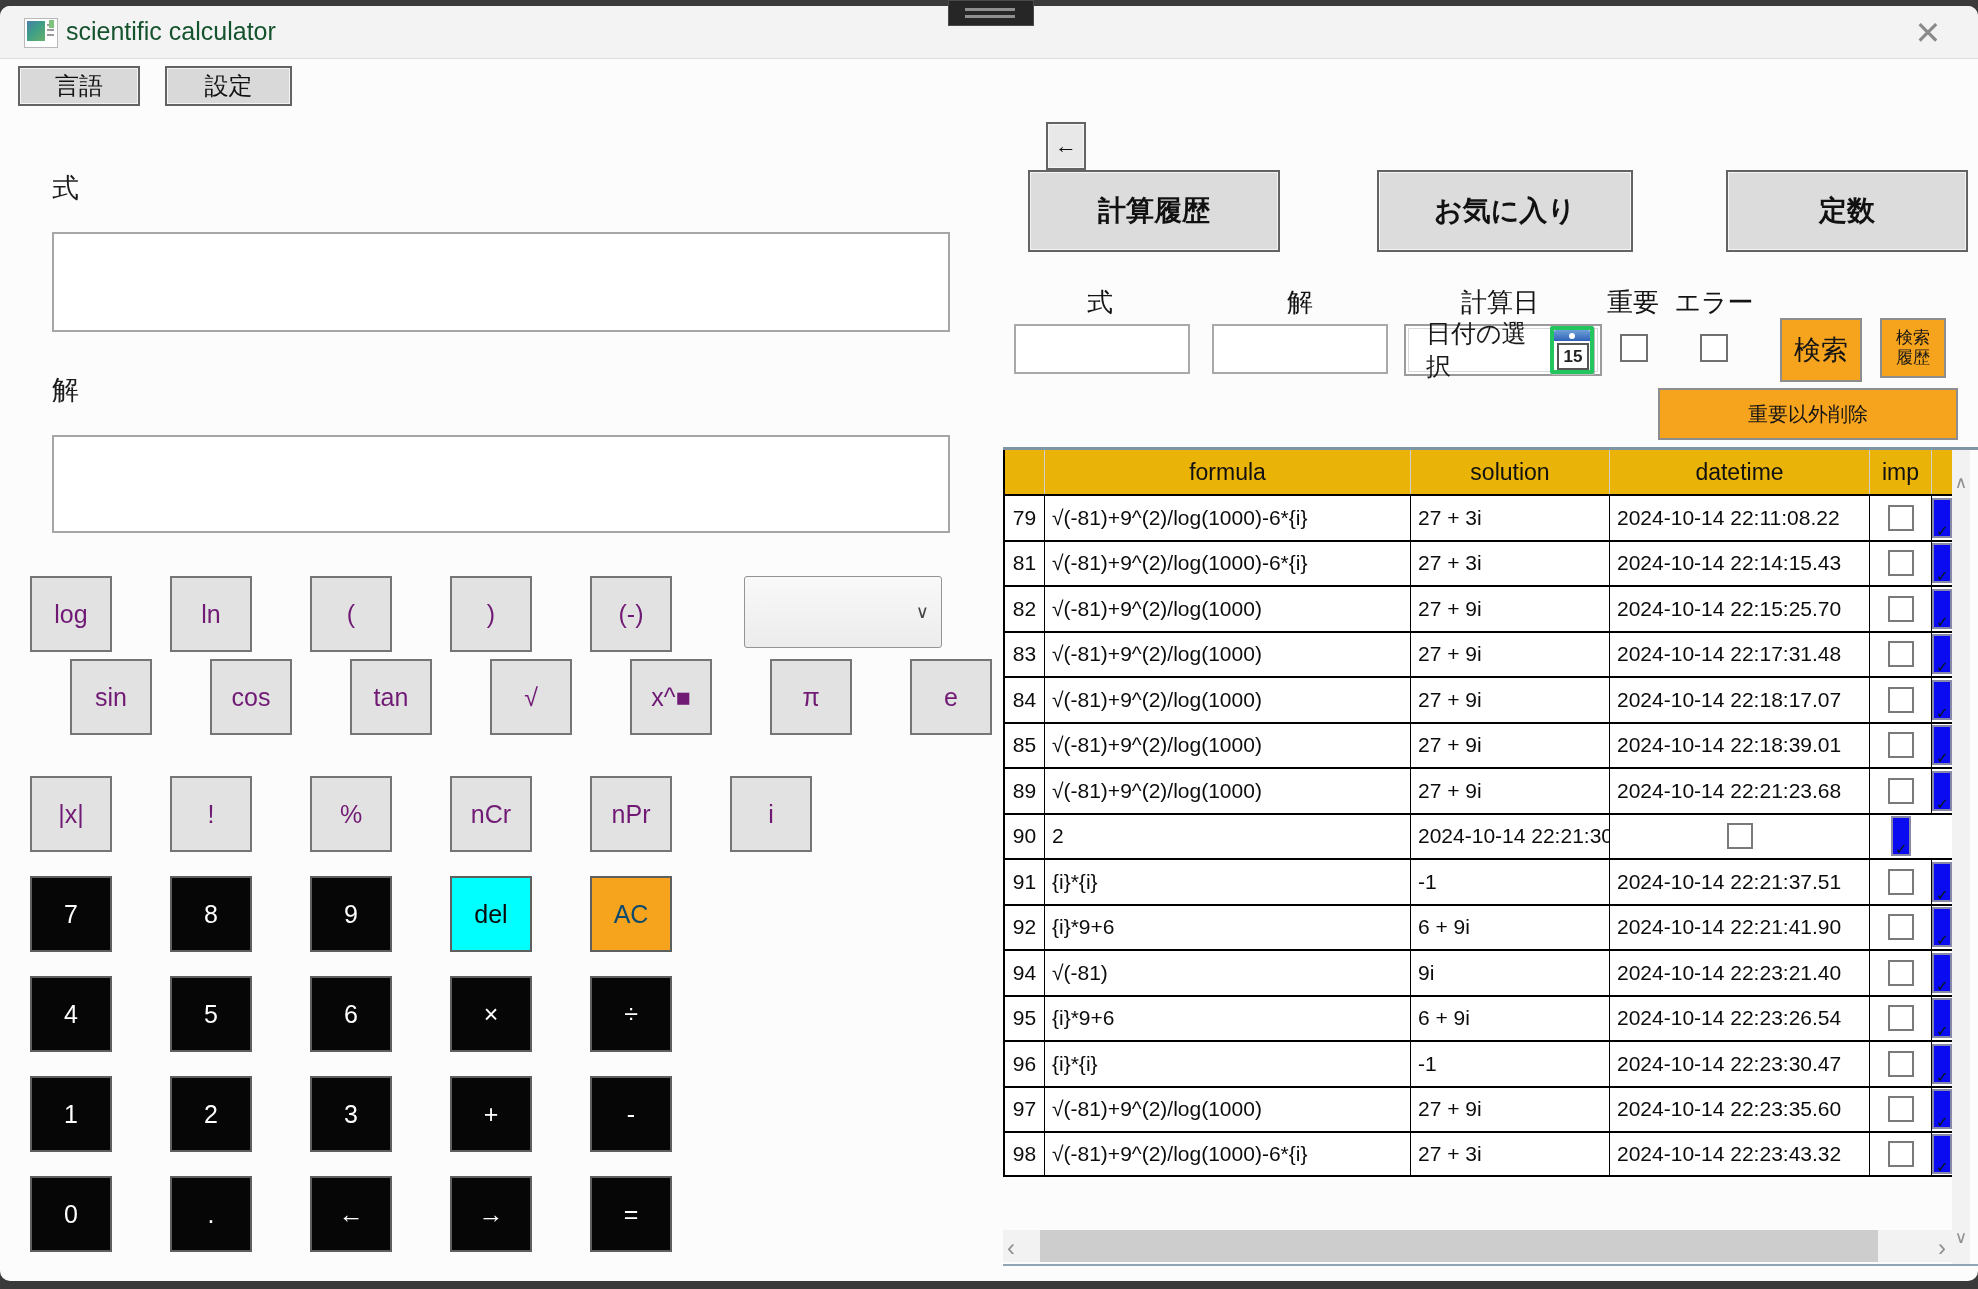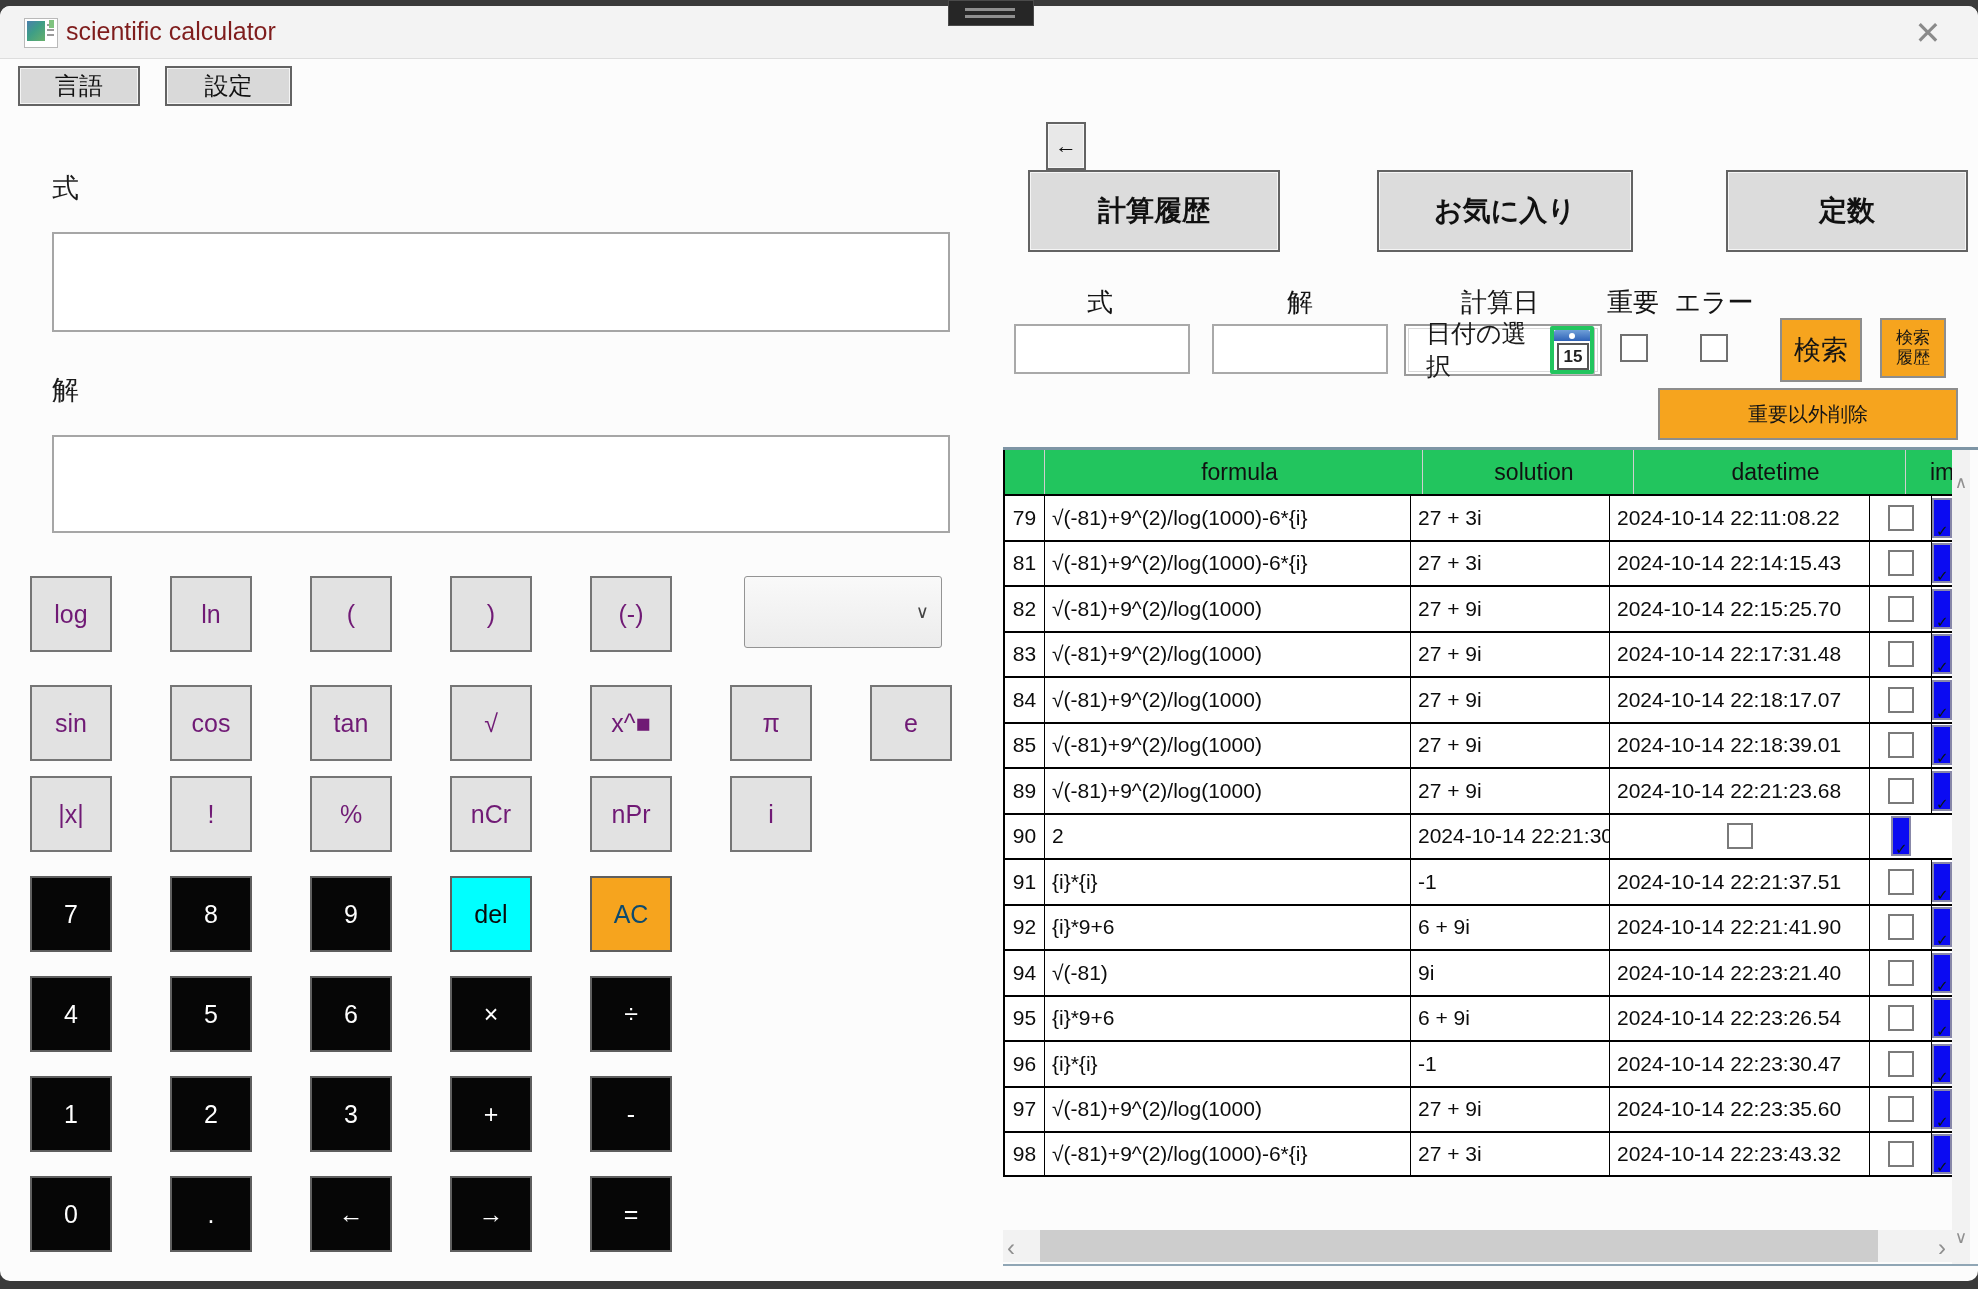--- a/index.html
+++ b/index.html
@@ -12,21 +12,21 @@
   .handle .bar.b1{top:7px;} .handle .bar.b2{top:14px;}
   
   .bottombar{position:absolute;left:0;bottom:0;width:1978px;height:8px;background:#3a3a3a;z-index:40;}
   
   .titlebar{position:absolute;left:0;top:0;width:100%;height:52px;background:#f3f3f3;border-bottom:1px solid #ddd;}
   .appicon{position:absolute;left:24px;top:12px;width:32px;height:28px;background:#fff;border:1px solid #b9b9b9;}
   .appicon .pane{position:absolute;left:2px;top:2px;width:18px;height:20px;background:linear-gradient(135deg,#4a7fae 0%,#3e9e86 45%,#67b06b 100%);}
   .appicon .l1,.appicon .l2,.appicon .l3{position:absolute;left:22px;width:7px;height:2px;background:#9a9a9a;}
   .appicon .l1{top:5px;} .appicon .l2{top:10px;} .appicon .l3{top:15px;}
   .appicon .dot{position:absolute;left:24px;top:1px;width:5px;height:8px;background:#7fc37f;}
-  .title-text{position:absolute;left:66px;top:11px;font-size:25px;color:#7f1d1d;}
+  .title-text{position:absolute;left:66px;top:11px;font-size:25px;color:#14532d;}
   .close-x{position:absolute;right:28px;top:8px;width:44px;height:38px;color:#8a8a8a;font-size:32px;line-height:38px;text-align:center;cursor:default;}
   
   .gbtn{position:absolute;background:#d9d9d9;border:2px solid #636363;box-shadow:inset 0 0 0 1px #f5f5f5;display:flex;align-items:center;justify-content:center;color:#111;}
   
   .lbl{position:absolute;font-size:27px;color:#1c1c1c;}
   .ta{position:absolute;width:898px;background:#fff;border:2px solid #a6a6a6;resize:none;font-size:24px;font-family:"Liberation Sans",sans-serif;padding:6px;box-sizing:border-box;}
   .calcgrid{position:absolute;left:30px;top:570px;width:930px;height:700px;}
   .crow{position:absolute;left:0;display:flex;gap:58px;}
   .key{width:82px;height:76px;display:flex;align-items:center;justify-content:center;font-size:25px;box-sizing:border-box;}
   .fn{background:#e2e2e2;border:2px solid #757575;color:#701a75;}
@@ -44,21 +44,21 @@
   .datepick .dtext{font-size:25px;color:#1a1a1a;margin-left:20px;flex:1;}
   .calicon{width:36px;height:40px;margin-right:6px;background:#fdfdfd;border:4px solid #22c55e;border-radius:2px;position:relative;box-shadow:1px 1px 0 #bbb;}
   .calicon .top{position:absolute;left:0;top:0;width:100%;height:11px;background:linear-gradient(#6f9fd8,#2f63b8);border-radius:2px 2px 0 0;}
   .calicon .dot{position:absolute;left:50%;top:3px;width:6px;height:6px;margin-left:-3px;background:#fff;border-radius:50%;}
   .calicon .day{position:absolute;left:3px;top:13px;width:28px;height:23px;border:2px solid #555;font-size:17px;font-weight:700;color:#222;display:flex;align-items:center;justify-content:center;background:#fff;}
   .chk{position:absolute;width:28px;height:28px;background:#fff;border:2px solid #707070;box-sizing:border-box;}
   .obtn{position:absolute;background:#f6a41e;border:2px solid #8d8d8d;display:flex;align-items:center;justify-content:center;color:#151515;}
   
   .topline{position:absolute;left:1003px;top:441px;width:975px;height:3px;background:#7e95a5;}
   .tbl{position:absolute;left:1003px;top:444px;width:949px;border-left:2px solid #000;box-sizing:border-box;}
-  .thead{display:grid;grid-template-columns:40px 366px 199px 260px 62px 20px;height:44px;background:#22c55e;border-left:0;gap:12px;}
+  .thead{display:grid;grid-template-columns:40px 366px 199px 260px 62px 20px;height:44px;background:#eab308;border-left:0;}
   .th{display:flex;align-items:center;justify-content:center;font-size:23px;color:#111;border-right:1px solid #cfcfcf;}
   .trow{display:grid;grid-template-columns:40px 366px 199px 260px 62px 20px;height:45.5px;background:#fff;border-top:2px solid #000;box-sizing:border-box;}
   .trow:last-child{border-bottom:2px solid #000;}
   .td{display:flex;align-items:center;font-size:21px;color:#0c0c0c;border-right:1px solid #000;overflow:hidden;white-space:nowrap;box-sizing:border-box;}
   .td.no{justify-content:center;padding:14px 2px;}
   .td.fm,.td.sol,.td.dt{padding-left:7px;}
   .td.imp{justify-content:center;}
   .td.act{border-right:none;justify-content:center;padding:0;}
   .rowchk{width:26px;height:26px;border:2px solid #7a7a7a;background:#fff;box-sizing:border-box;}
   .bluebtn{width:20px;height:40px;background:#0b0bf2;border:2px solid #8888a8;box-sizing:border-box;position:relative;}
@@ -108,21 +108,21 @@
       <div class="crow" style="top:0;">
         <div class="key fn">log</div>
         <div class="key fn">ln</div>
         <div class="key fn">(</div>
         <div class="key fn">)</div>
         <div class="key fn">(-)</div>
         <div class="combo">
           <span class="chev">∨</span>
         </div>
       </div>
-      <div class="crow" style="top:109px;">
+      <div class="crow" style="top:83px;margin-left:40px;">
         <div class="key fn">sin</div>
         <div class="key fn">cos</div>
         <div class="key fn">tan</div>
         <div class="key fn">√</div>
         <div class="key fn">x^■</div>
         <div class="key fn">π</div>
         <div class="key fn">e</div>
       </div>
       <div class="crow" style="top:200px;">
         <div class="key fn">|x|</div>

